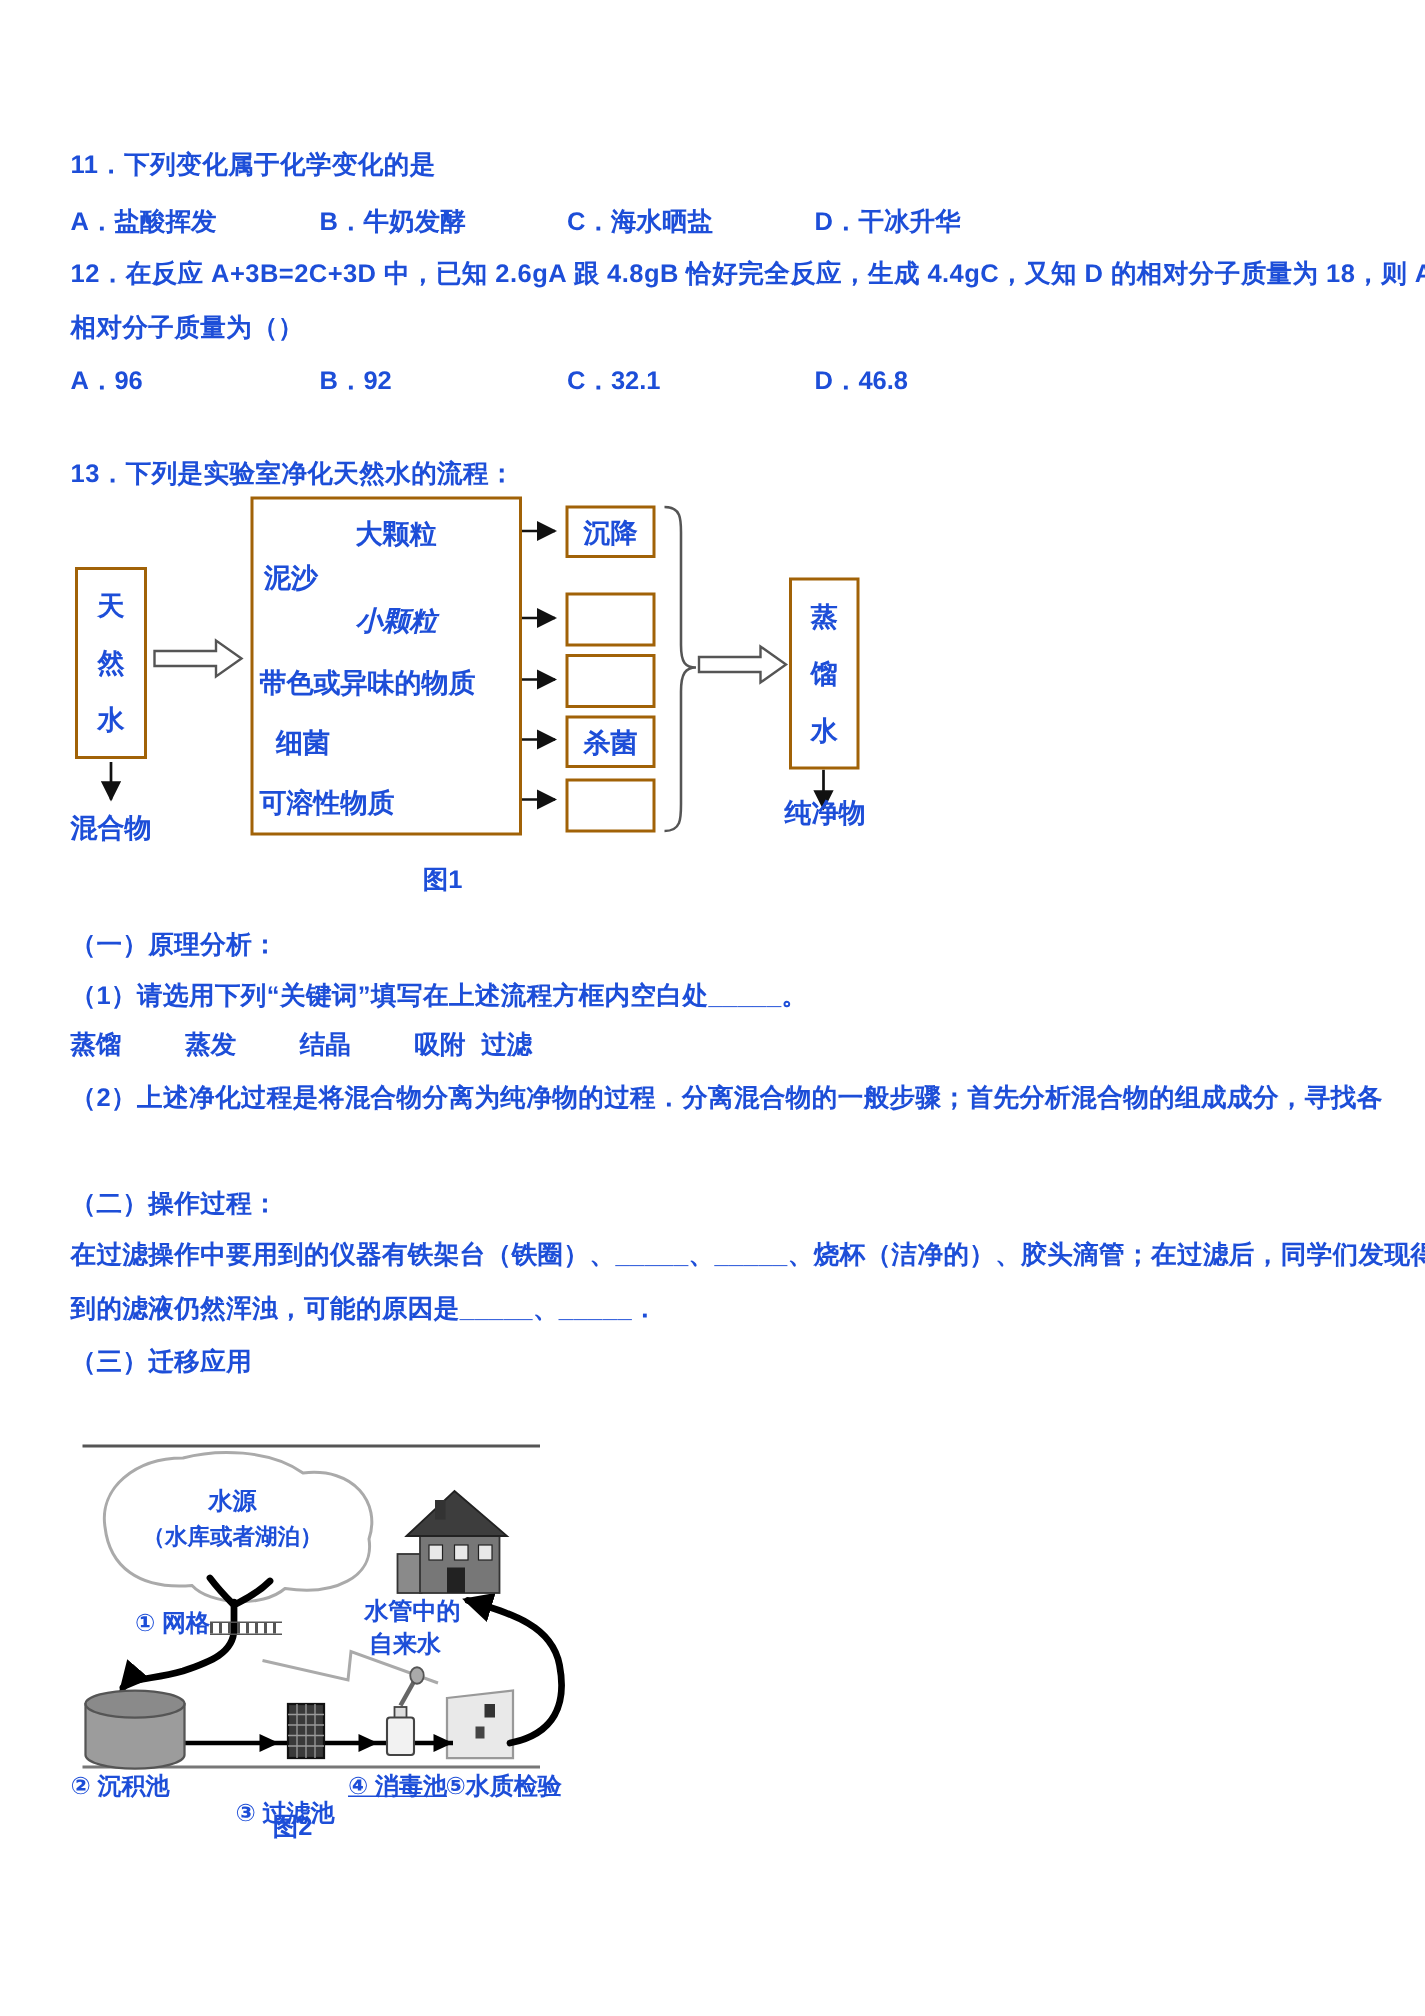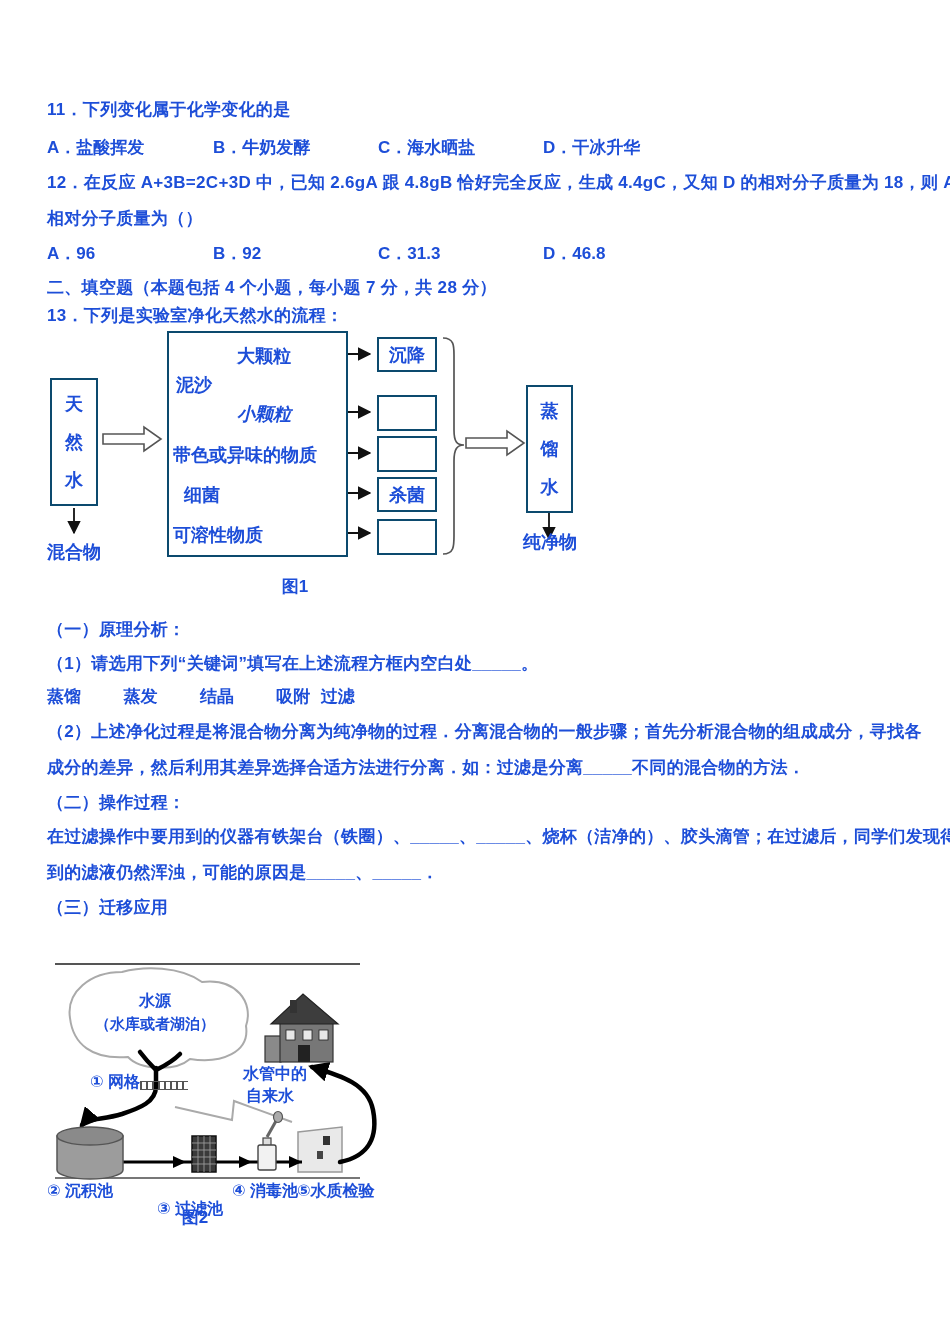--- a/index.html
+++ b/index.html
@@ -12,21 +12,21 @@
   .tline { position:absolute; left:47px; font-size:17px; white-space:nowrap; letter-spacing:0.3px; }
   .optrow { position:absolute; left:0; width:950px; height:22px;padding-left:32px; }
   .optrow span { position:absolute; top:0; font-size:17px; white-space:nowrap; }
   .kwrow  { position:absolute; left:47px; height:22px; white-space:nowrap; }
   .kwrow span { display:inline-block; font-size:17px; }
   .kw-gap { margin-right:38px; }
   .kw-tight { margin-right:6px;text-align:right; }
 
   .fig { position:absolute; }
   .fig svg { position:absolute; left:0; top:0; }
-  .box { position:absolute; border:2px solid #0c4a6e; background:#fff; }
+  .box { position:absolute; border:2px solid #a16207; background:#fff; }
   .vbox { display:flex; flex-direction:column; align-items:center; justify-content:space-between; padding:12px 0; font-size:18px; }
   .flabel { position:absolute; font-size:18px; white-space:nowrap; }
   .flabel-s { position:absolute; font-size:16px; white-space:nowrap; }
   .cbox { display:flex; align-items:center; justify-content:center; font-size:18px; }
   .center { text-align:center; }
   .hatch {
     position:absolute; height:9px; border-top:1.5px solid #555; border-bottom:1.5px solid #555;
     background:repeating-linear-gradient(90deg,#555 0 2px,transparent 2px 6px);
   }
 </style>
@@ -41,25 +41,24 @@
     <span style="left:213px">B．牛奶发酵</span>
     <span style="left:378px">C．海水晒盐</span>
     <span style="left:543px">D．干冰升华</span>
   </div>
 
   <div class="tline" style="top:171px">12．在反应 A+3B=2C+3D 中，已知 2.6gA 跟 4.8gB 恰好完全反应，生成 4.4gC，又知 D 的相对分子质量为 18，则 A 的</div>
   <div class="tline" style="top:207px">相对分子质量为（）</div>
   <div class="optrow" style="top:242px">
     <span style="left:47px">A．96</span>
     <span style="left:213px">B．92</span>
-    <span style="left:378px">C．31.3</span>
+    <span style="left:378px">C．32.1</span>
     <span style="left:543px">D．46.8</span>
   </div>
 
-  <div class="tline" style="top:276px">二、填空题（本题包括 4 个小题，每小题 7 分，共 28 分）</div>
   <div class="tline" style="top:304px">13．下列是实验室净化天然水的流程：</div>
 
   <div class="fig" style="left:45px; top:330px; width:545px; height:275px;">
     <svg width="545" height="275" viewBox="0 0 545 275">
       <defs>
         <marker id="ah1" viewBox="0 0 10 10" refX="9" refY="5" markerWidth="7.5" markerHeight="7.5" orient="auto-start-reverse">
           <path d="M0,0 L10,5 L0,10 z" fill="#111"></path>
         </marker>
       </defs>
 
@@ -115,21 +114,20 @@
   <div class="tline" style="top:618px">（一）原理分析：</div>
   <div class="tline" style="top:652px">（1）请选用下列“关键词”填写在上述流程方框内空白处_____。</div>
   <div class="kwrow" style="top:685px">
     <span class="kw-gap">蒸馏</span>
     <span class="kw-gap">蒸发</span>
     <span class="kw-gap">结晶</span>
     <span class="kw-tight">吸附</span>
     <span>过滤</span>
   </div>
   <div class="tline" style="top:720px">（2）上述净化过程是将混合物分离为纯净物的过程．分离混合物的一般步骤；首先分析混合物的组成成分，寻找各</div>
-  <div class="tline" style="top:756px">成分的差异，然后利用其差异选择合适方法进行分离．如：过滤是分离_____不同的混合物的方法．</div>
   <div class="tline" style="top:791px">（二）操作过程：</div>
   <div class="tline" style="top:825px">在过滤操作中要用到的仪器有铁架台（铁圈）、_____、_____、烧杯（洁净的）、胶头滴管；在过滤后，同学们发现得</div>
   <div class="tline" style="top:861px">到的滤液仍然浑浊，可能的原因是_____、_____．</div>
   <div class="tline" style="top:896px">（三）迁移应用</div>
 
   <div class="fig" style="left:40px; top:960px; width:345px; height:280px;">
     <svg width="345" height="280" viewBox="0 0 345 280">
       <defs>
         <marker id="ah2" viewBox="0 0 10 10" refX="8" refY="5" markerWidth="4.5" markerHeight="4.5" orient="auto-start-reverse">
           <path d="M0,0 L10,5 L0,10 z" fill="#000"></path>
@@ -189,18 +187,18 @@
 
     <div class="hatch" style="left:100px; top:121px; width:48px;"></div>
 
     <div class="flabel-s center" style="left:55px; top:31px; width:120px;">水源</div>
     <div class="flabel-s center" style="left:25px; top:55px; width:180px; font-size:15px;">（水库或者湖泊）</div>
     <div class="flabel-s" style="left:50px; top:112px;">① 网格</div>
     <div class="flabel-s center" style="left:190px; top:104px; width:90px;">水管中的</div>
     <div class="flabel-s center" style="left:185px; top:126px; width:90px;">自来水</div>
     <div class="flabel-s" style="left:7px;   top:221px;">② 沉积池</div>
     <div class="flabel-s" style="left:117px; top:239px;">③ 过滤池</div>
-    <div class="flabel-s" style="left:192px; top:221px;">④ 消毒池</div>
+    <div class="flabel-s" style="left:192px; top:221px;text-decoration:underline;">④ 消毒池</div>
     <div class="flabel-s" style="left:257px; top:221px;">⑤水质检验</div>
     <div class="flabel-s center" style="left:95px; top:246px; width:120px; font-size:17px;">图2</div>
   </div>
 
 </div>
 
 </body></html>

